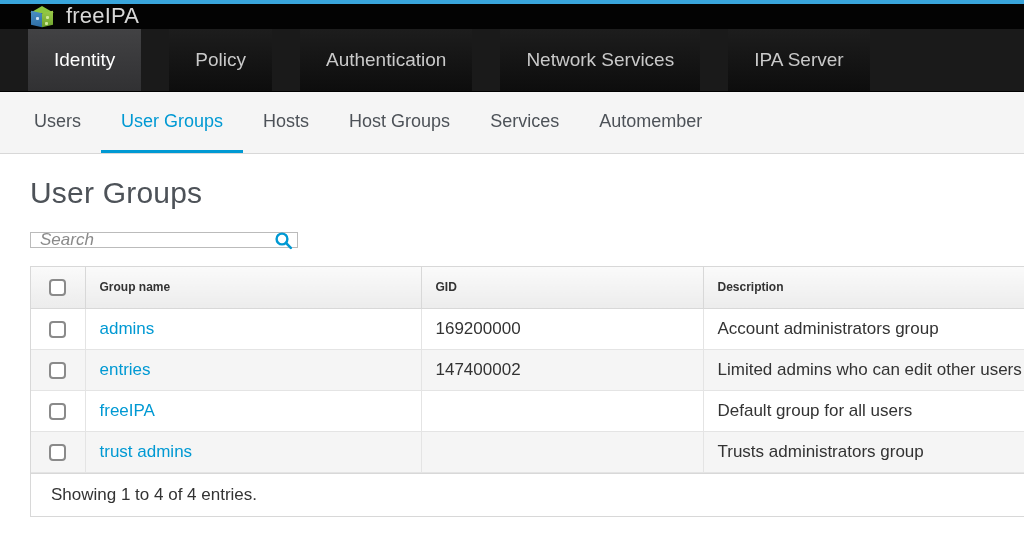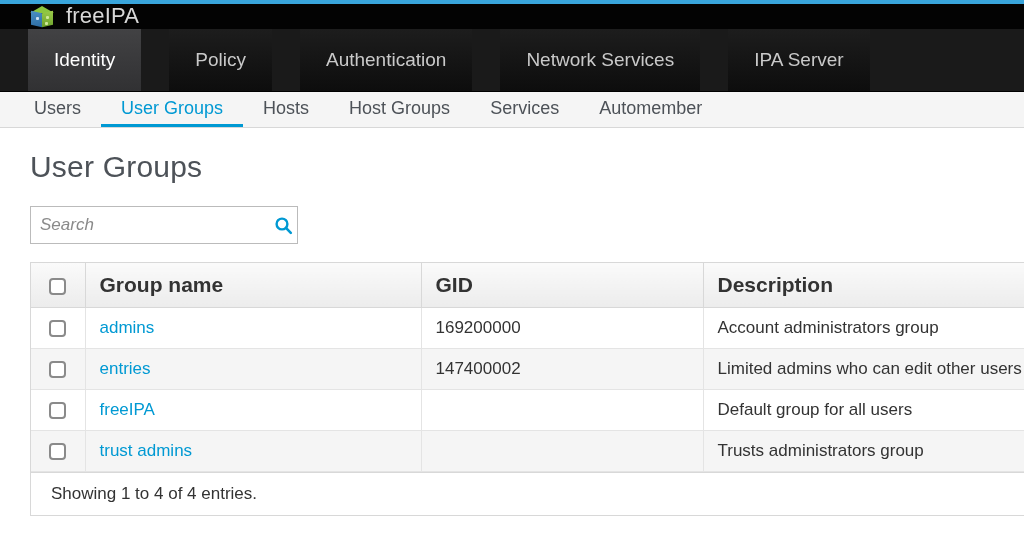--- a/index.html
+++ b/index.html
@@ -87,21 +87,21 @@
     background: linear-gradient(180deg,#1d1d1d 0%, #0d0d0d 100%);
     margin-left: 28px;
   }
   .primary-nav .nav-item.active {
     background: linear-gradient(180deg,#424244 0%, #313133 100%);
     color: #ffffff;
   }
 
   
   .sub-nav {
-    height: 36px;
+    height: 62px;
     background: #f5f5f5;
     border-bottom: 1px solid #d8d8d8;
     display: flex;
     align-items: stretch;
     padding-left: 14px;
   }
   .sub-nav .tab-item {
     display: flex;
     align-items: center;
     padding: 0 20px;
@@ -123,21 +123,21 @@
   .page-title {
     font-size: 30px;
     font-weight: 400;
     color: #4d5258;
     margin: 0 0 22px 0;
     letter-spacing: 0.2px;
   }
 
   .search-wrap {
     width: 268px;
-    height: 38px;
+    height: 16px;
     border: 1px solid #bbbbbb;
     background: #fff;
     display: flex;
     align-items: center;
     margin-bottom: 18px;
   }
   .search-input {
     flex: 1;
     border: 0;
     outline: none;
@@ -175,21 +175,21 @@
   table.grid col.c-check { width: 54px; }
   table.grid col.c-name  { width: 336px; }
   table.grid col.c-gid   { width: 282px; }
   table.grid col.c-desc  { width: 508px; }
 
   table.grid thead th {
     background: linear-gradient(180deg,#fafafa 0%, #ececec 100%);
     border-right: 1px solid #d8d8d8;
     border-bottom: 1px solid #d8d8d8;
     text-align: left;
-    font-size: 21px;
+    font-size: 12px;
     font-weight: bold;
     color: #333;
     padding: 10px 0 10px 14px;
     height: 41px;
     white-space: nowrap;
   }
   table.grid thead th.check-col { padding-left: 0; text-align: center; }
 
   table.grid tbody td {
     border-right: 1px solid #e4e4e4;

